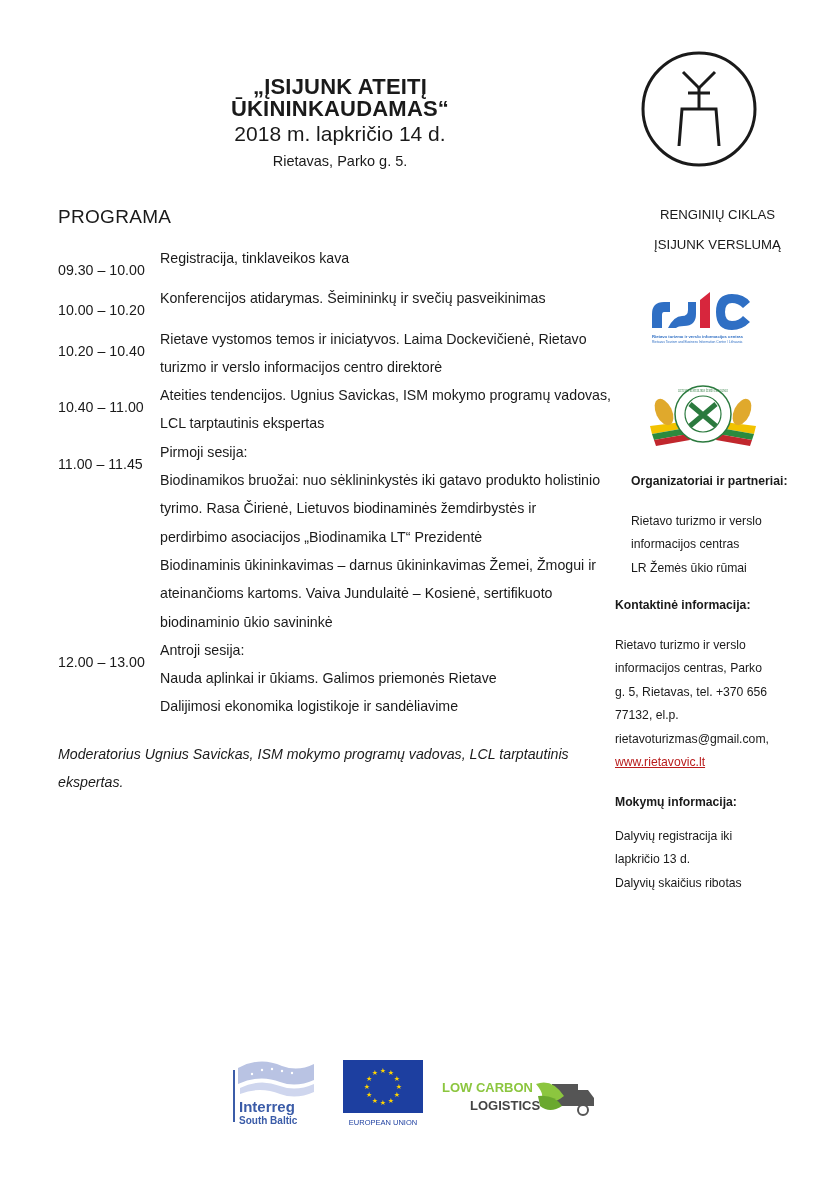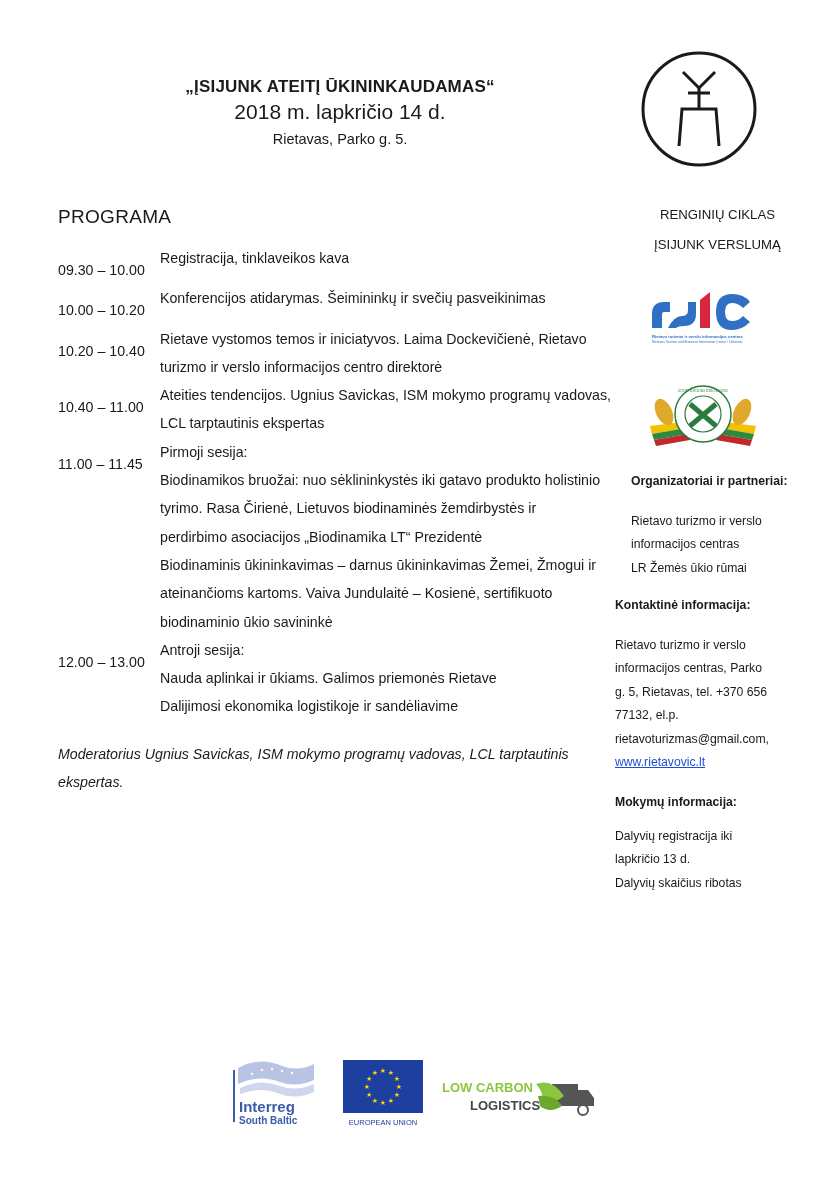--- a/index.html
+++ b/index.html
@@ -1,38 +1,38 @@
 <!DOCTYPE html>
 <html><head>
 <meta charset="utf-8">
 <style>
   html, body { margin:0; padding:0; background:#ffffff; }
   body { width:835px; height:1182px; position:relative; overflow:hidden;
          font-family:"Liberation Sans", sans-serif; color:#1a1a1a; }
   .abs { position:absolute; }
   .header { left:150px; top:76px; width:380px; text-align:center; }
-  .header .title { font-size:17px; font-weight:bold; line-height:22px; letter-spacing:0.2px; }
+  .header .title { font-size:22px; font-weight:bold; line-height:22px; letter-spacing:0.2px; }
   .header .date { font-size:21px; line-height:28px; }
   .header .place { font-size:14.5px; line-height:22px; margin-top:2px; }
 
   .prog-heading { left:58px; top:206px; font-size:19px; letter-spacing:0.3px; }
 
   .schedule { left:58px; top:244px; width:555px; font-size:14.2px; }
   .row { display:flex; }
   .row .time { width:102px; flex:none;margin-top:12px; }
   .row .lines { flex:1; }
   .line { height:28.3px; line-height:28.3px; white-space:nowrap; }
 
   .moderator { left:58px; top:740px; width:560px; font-size:14.2px; font-style:italic; line-height:28px; }
 
   .side { left:615px; width:205px; font-size:12.2px; }
   .side-center { text-align:center; font-weight:normal; font-size:13.2px; }
   .side .h { font-weight:bold; }
   .side .l { line-height:23.5px; white-space:nowrap; }
-  a.link { color:#1d4ed8; text-decoration:underline; }
+  a.link { color:#b91c1c; text-decoration:underline; }
 
   .logo-circle { left:640px; top:50px; }
 </style>
 </head>
 <body>
 
 <div class="abs header">
   <div class="title">„ĮSIJUNK ATEITĮ ŪKININKAUDAMAS“</div>
   <div class="date">2018 m. lapkričio 14 d.</div>
   <div class="place">Rietavas, Parko g. 5.</div>

